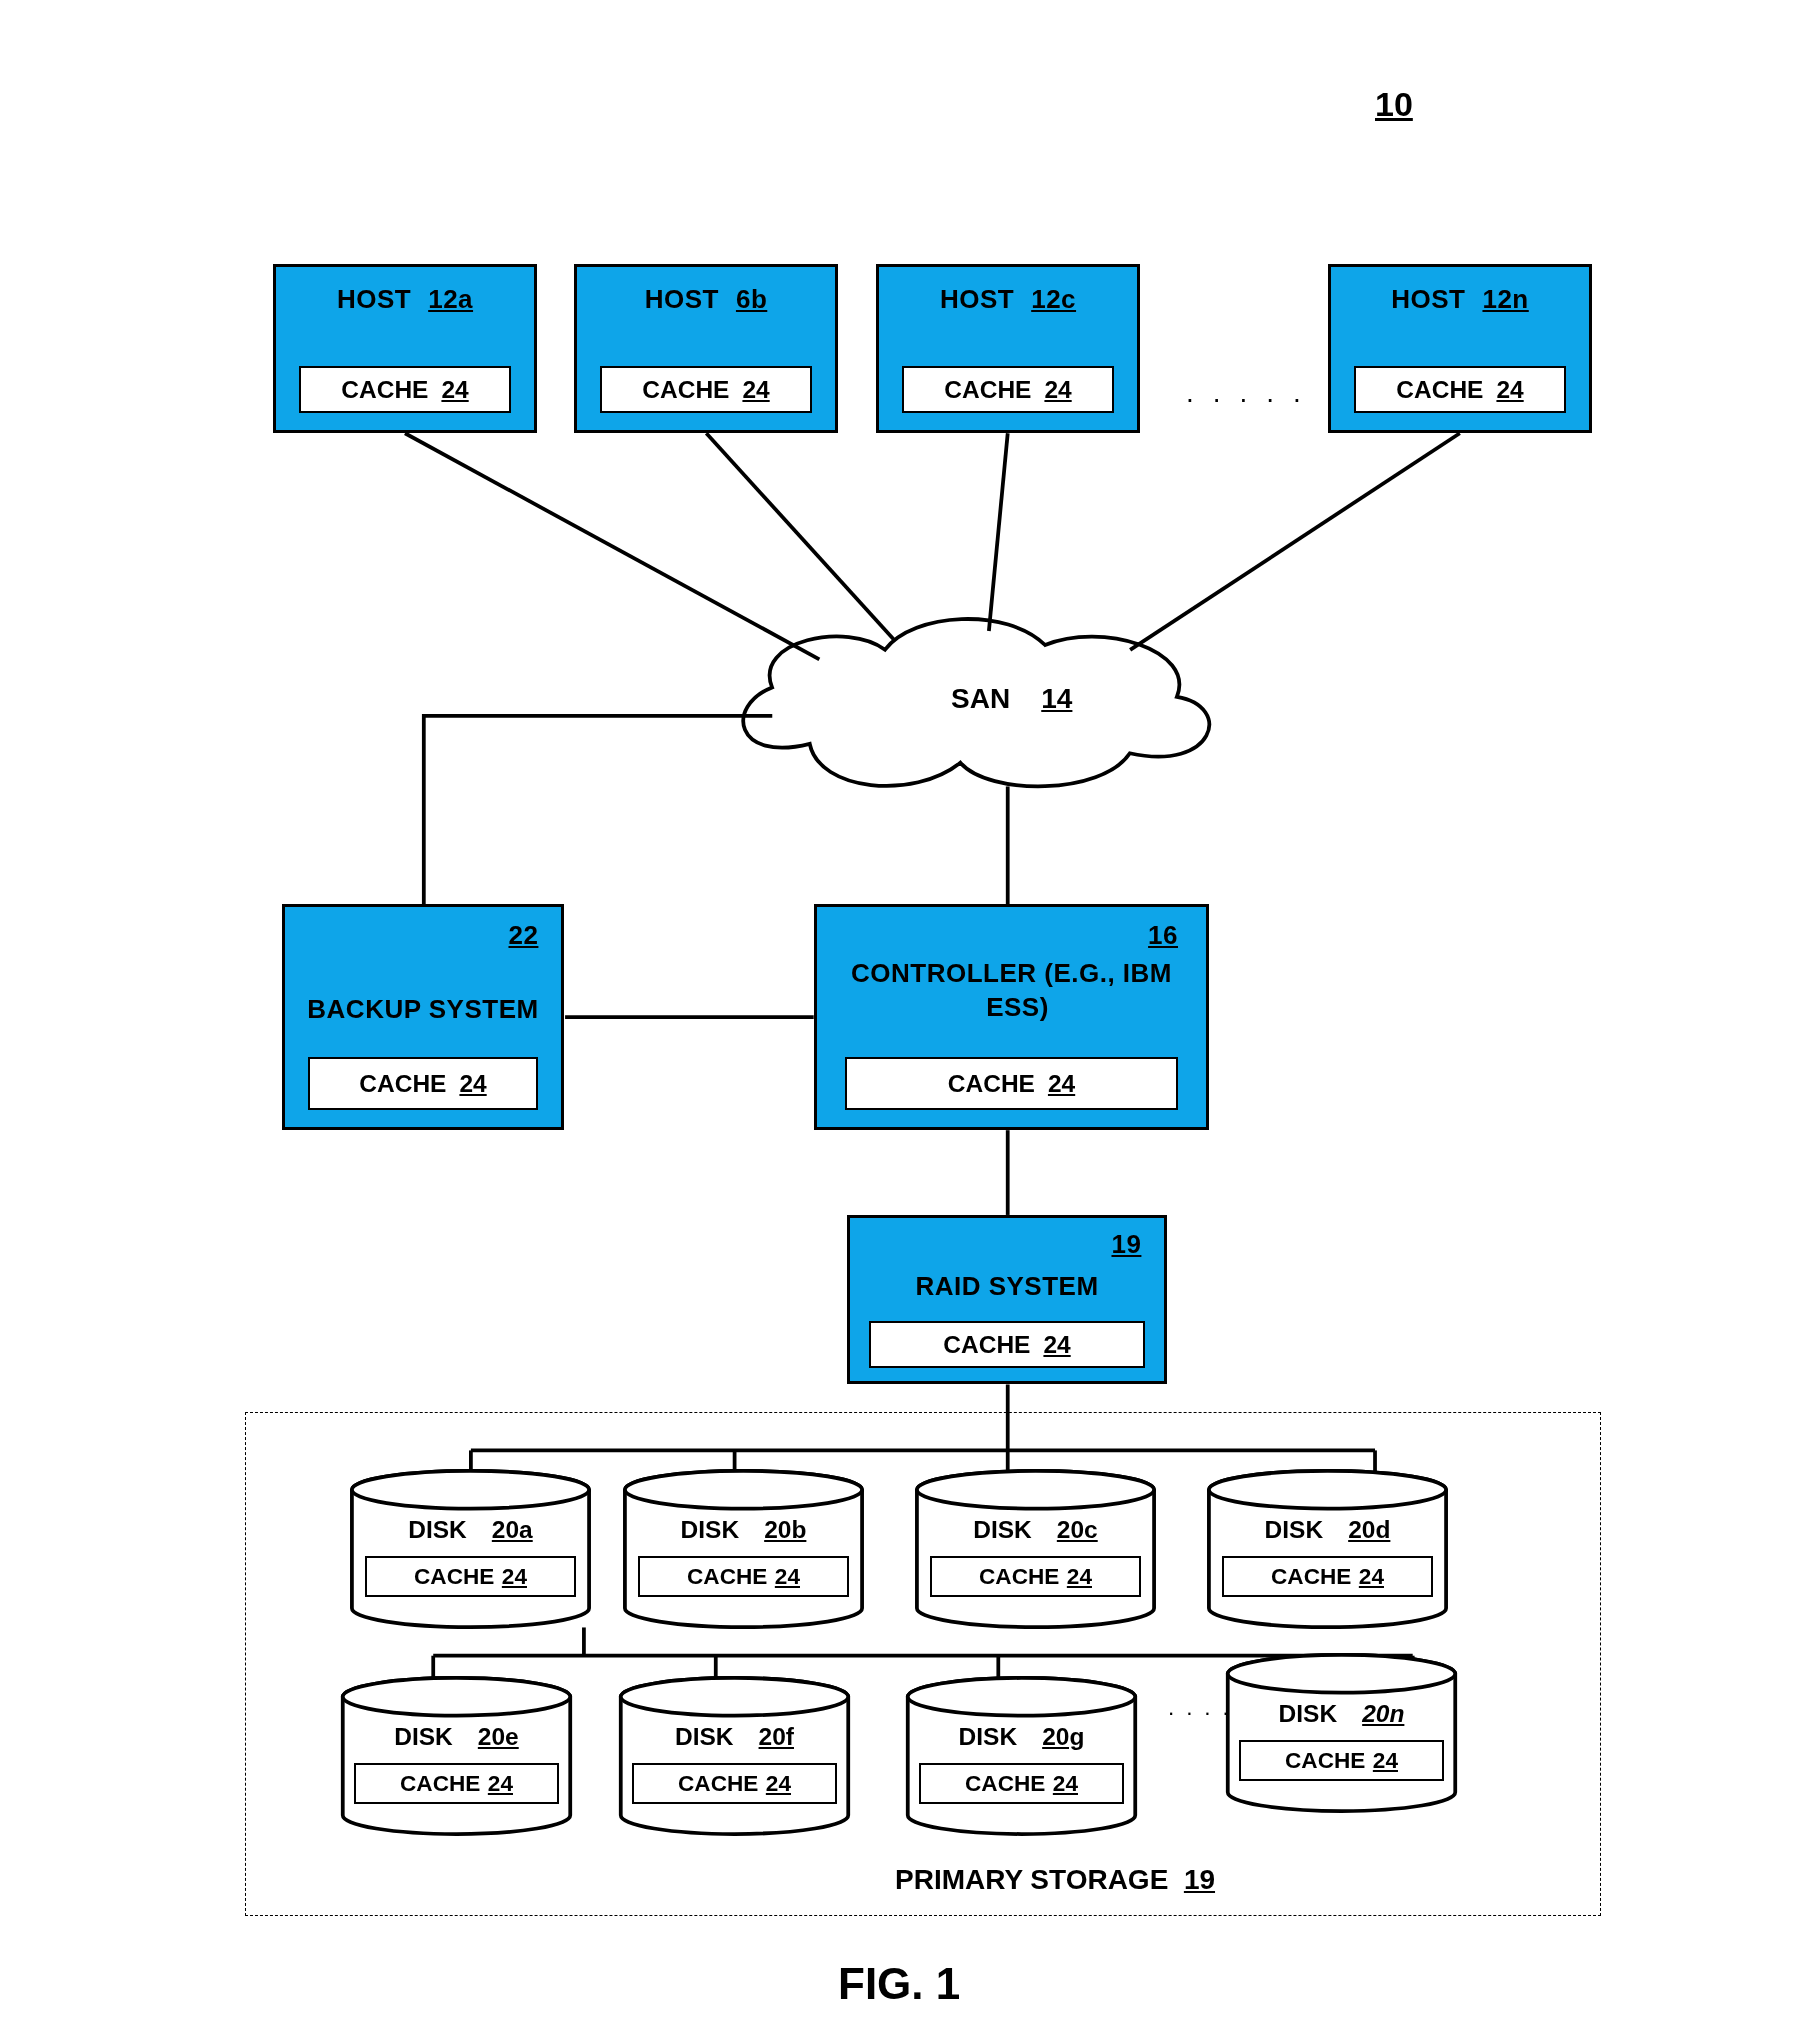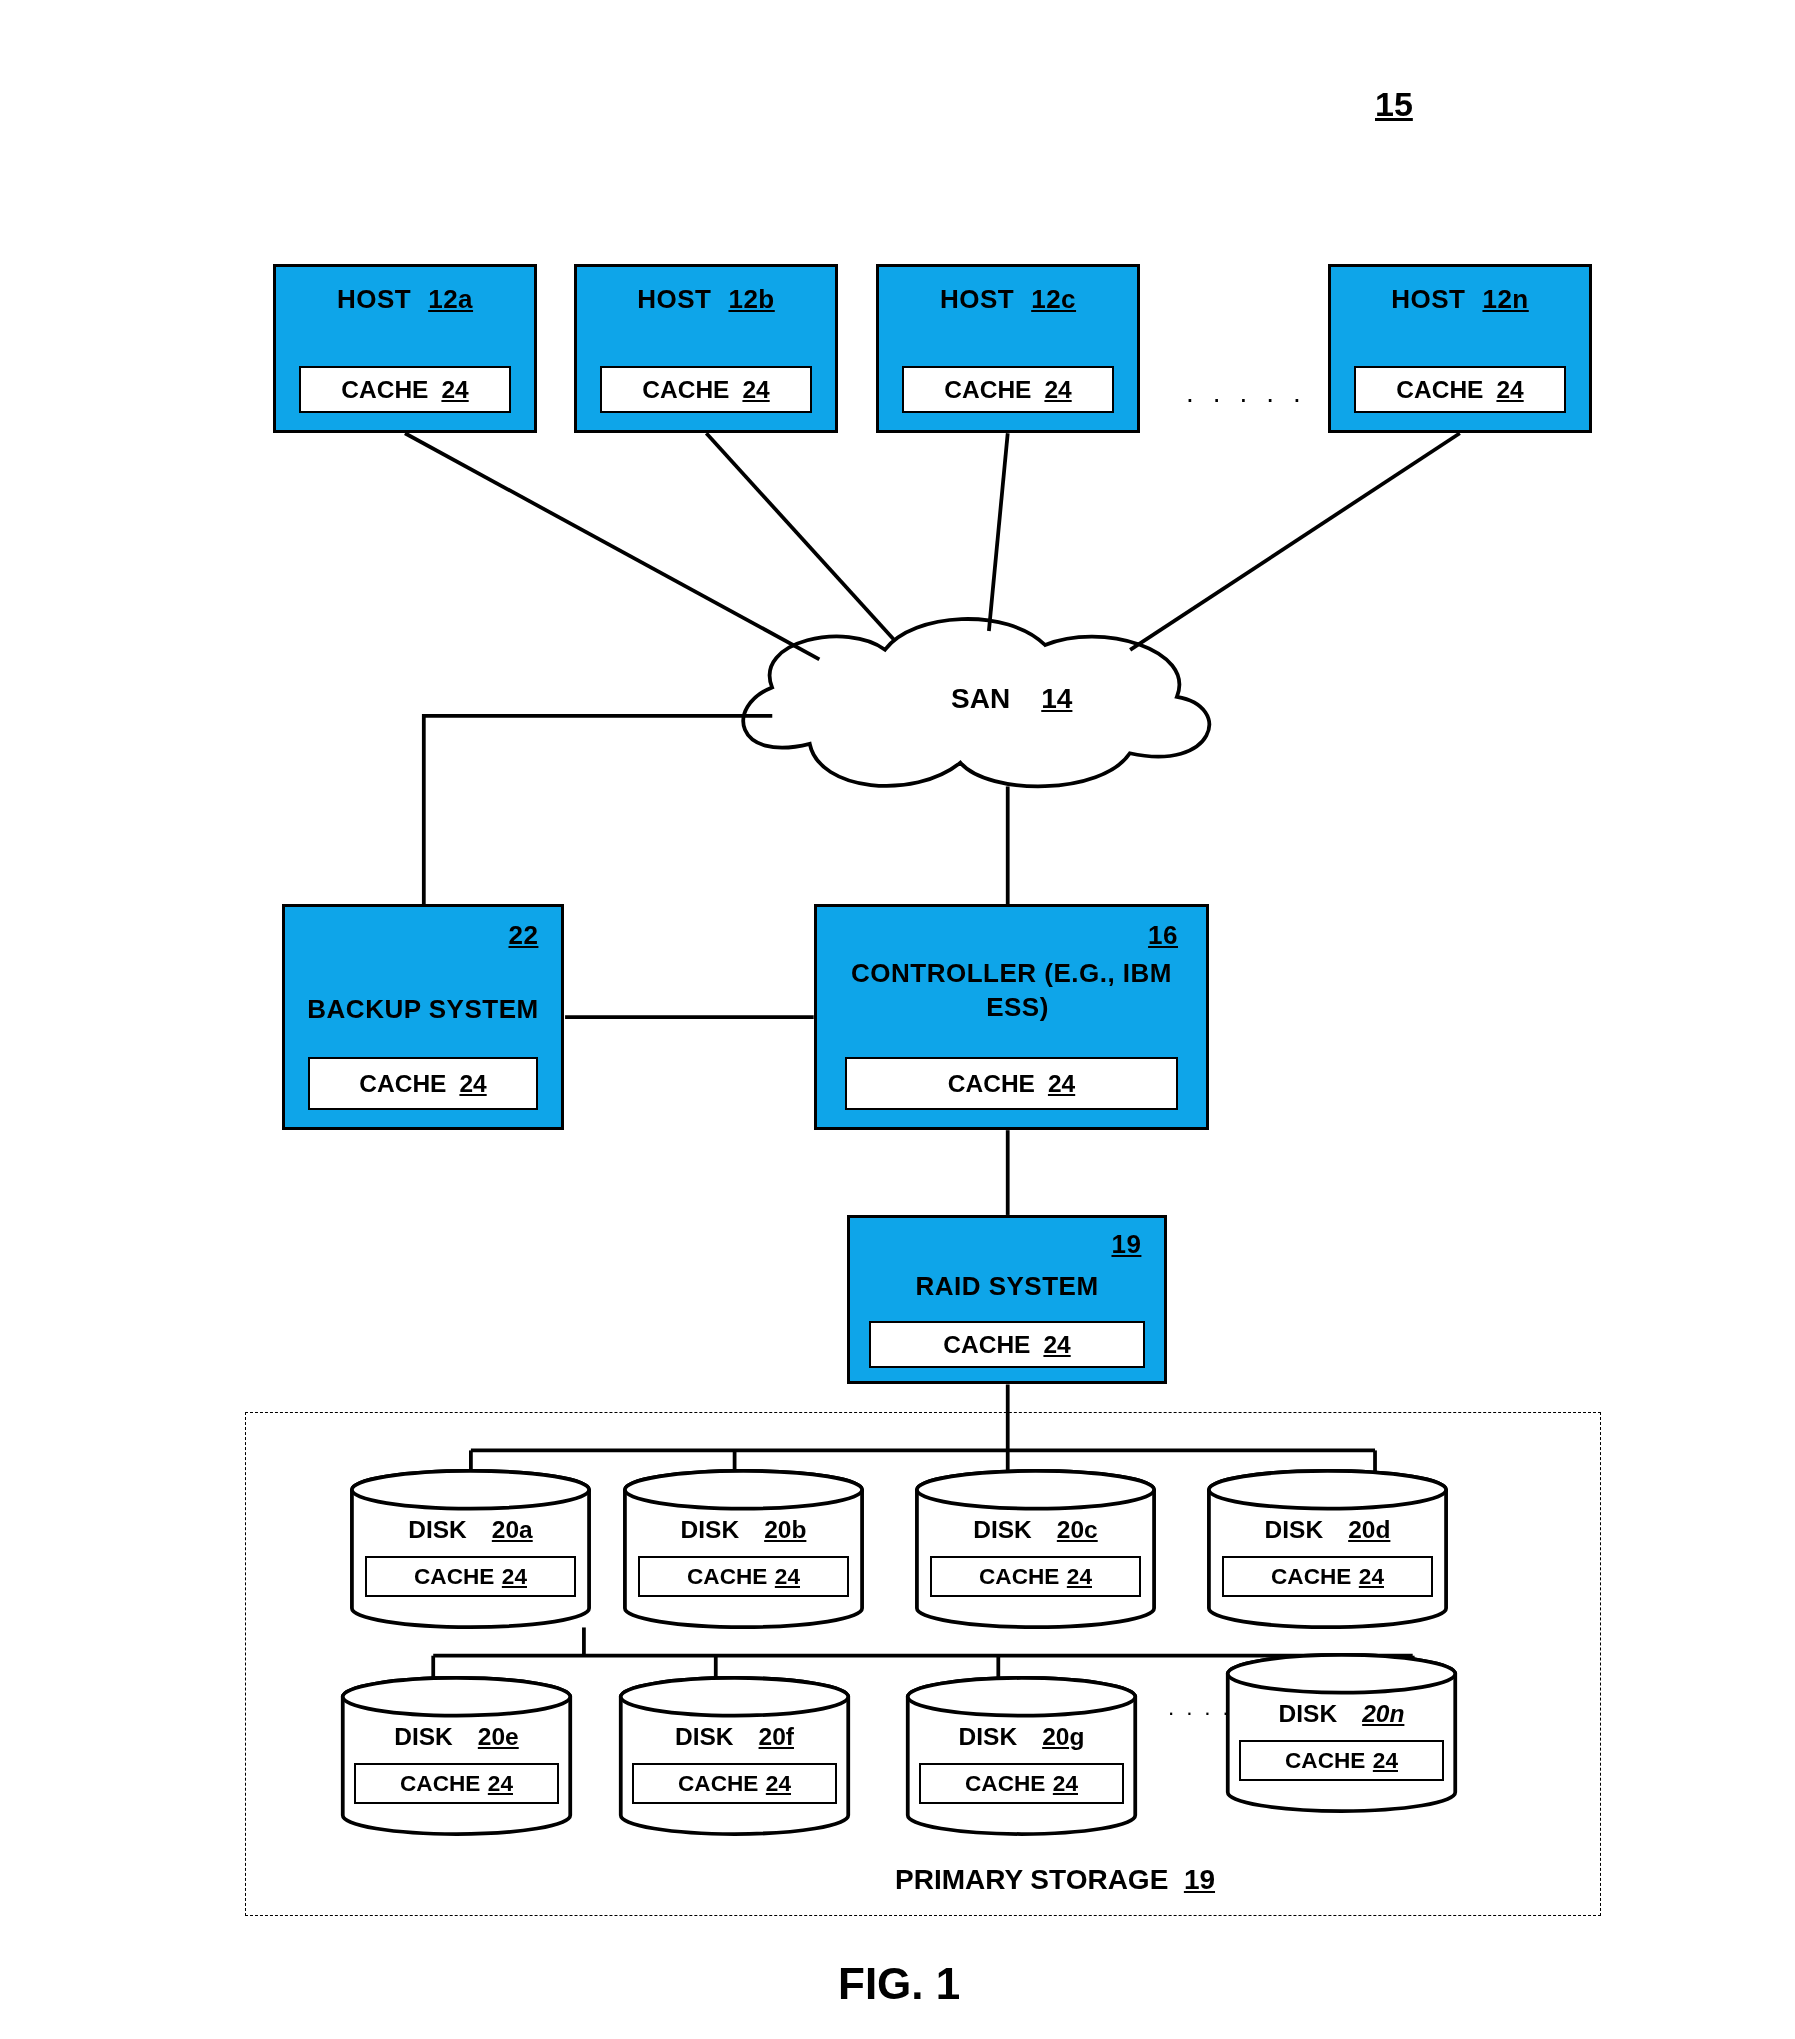--- a/index.html
+++ b/index.html
@@ -106,39 +106,39 @@
   }
   .prim-label .ul{ text-decoration: underline; }
 
   svg.connector { position:absolute; left:0; top:0; pointer-events:none; }
 </style>
 </head>
 <body>
 
 <div class="canvas">
 
-  <div class="ref-num" style="left:1375px; top:85px;">15</div>
+  <div class="ref-num" style="left:1375px; top:85px;">10</div>
 
   <div class="fig-label" style="left:838px; top:1959px;">FIG. 1</div>
 
   <div class="host-box" style="left:273px; top:264px; width:264px; height:169px;">
     <div class="inner-text" style="position:absolute; left:0; right:0; top:17px; display:flex; justify-content:center; gap:17px;">
       <span>HOST</span>
       <span class="ul">12a</span>
     </div>
     <div class="cache-box" style="position:absolute; left:22.6px; right:22.6px; bottom:17px; height:47px;">
       <span>CACHE</span>
       <span class="ul">24</span>
     </div>
   </div>
 
   <div class="host-box" style="left:574px; top:264px; width:264px; height:169px;">
     <div class="inner-text" style="position:absolute; left:0; right:0; top:17px; display:flex; justify-content:center; gap:17px;">
       <span>HOST</span>
-      <span class="ul">12b</span>
+      <span class="ul">6b</span>
     </div>
     <div class="cache-box" style="position:absolute; left:22.6px; right:22.6px; bottom:17px; height:47px;">
       <span>CACHE</span>
       <span class="ul">24</span>
     </div>
   </div>
 
   <div class="host-box" style="left:876px; top:264px; width:264px; height:169px;">
     <div class="inner-text" style="position:absolute; left:0; right:0; top:17px; display:flex; justify-content:center; gap:17px;">
       <span>HOST</span>

